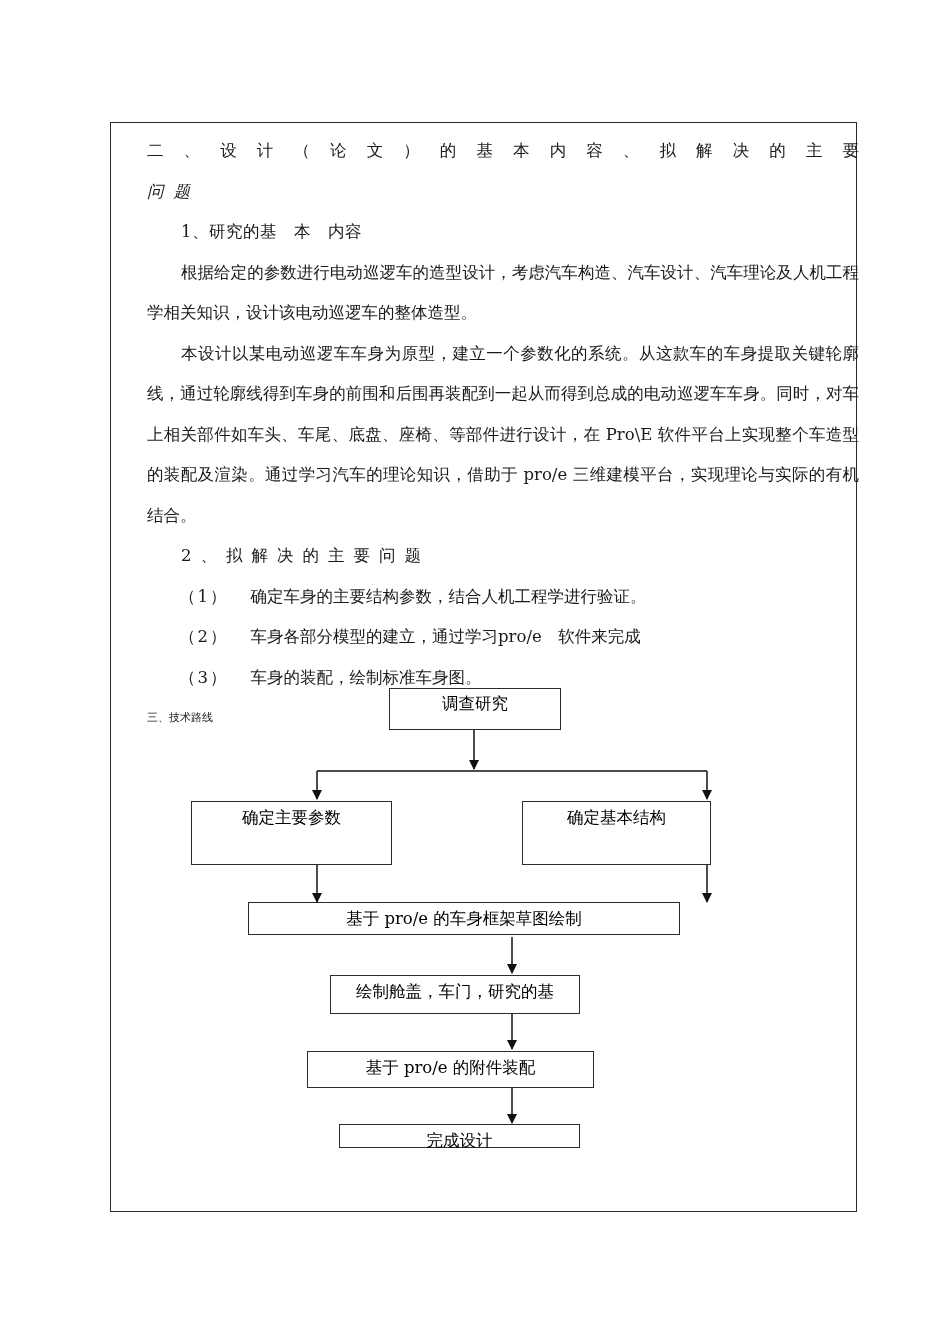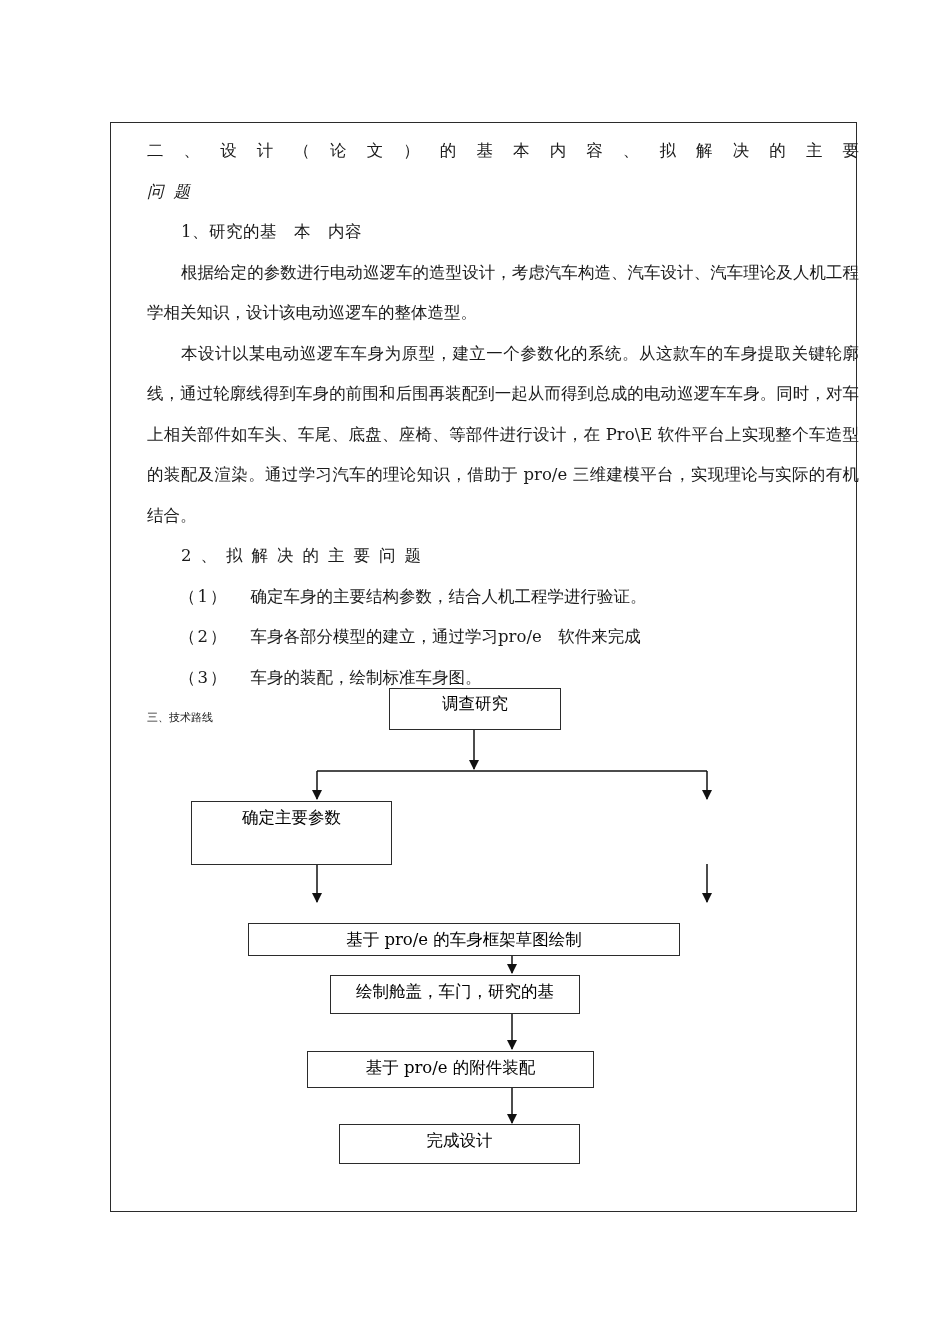--- a/index.html
+++ b/index.html
@@ -193,30 +193,33 @@
   </svg>
 
   <div class="fbox" style="left:278px; top:565px; width:172px; height:42px;">
     <span>调查研究</span>
   </div>
 
   <div class="fbox tall" style="left:80px; top:678px; width:201px; height:64px;">
     <span>确定主要参数</span>
   </div>
 
-
-  <div class="fbox mid" style="left:137px; top:800px; width:432px; height:33px;">
+  <div class="fbox tall" style="left:411px; top:678px; width:189px; height:64px;">
+    <span>确定基本结构</span>
+  </div>
+
+  <div class="fbox mid" style="left:137px; top:779px; width:432px; height:33px;">
     <span>基于 pro/e 的车身框架草图绘制</span>
   </div>
 
   <div class="fbox mid" style="left:219px; top:852px; width:250px; height:39px;">
     <span>绘制舱盖，车门，研究的基</span>
   </div>
 
   <div class="fbox mid" style="left:196px; top:928px; width:287px; height:37px;">
     <span>基于 pro/e 的附件装配</span>
   </div>
 
-  <div class="fbox mid" style="left:228px; top:1001px; width:241px; height:40px;">
+  <div class="fbox mid" style="left:228px; top:1001px; width:241px; height:24px;">
     <span>完成设计</span>
   </div>
 
 </div>
 
 </body></html>

